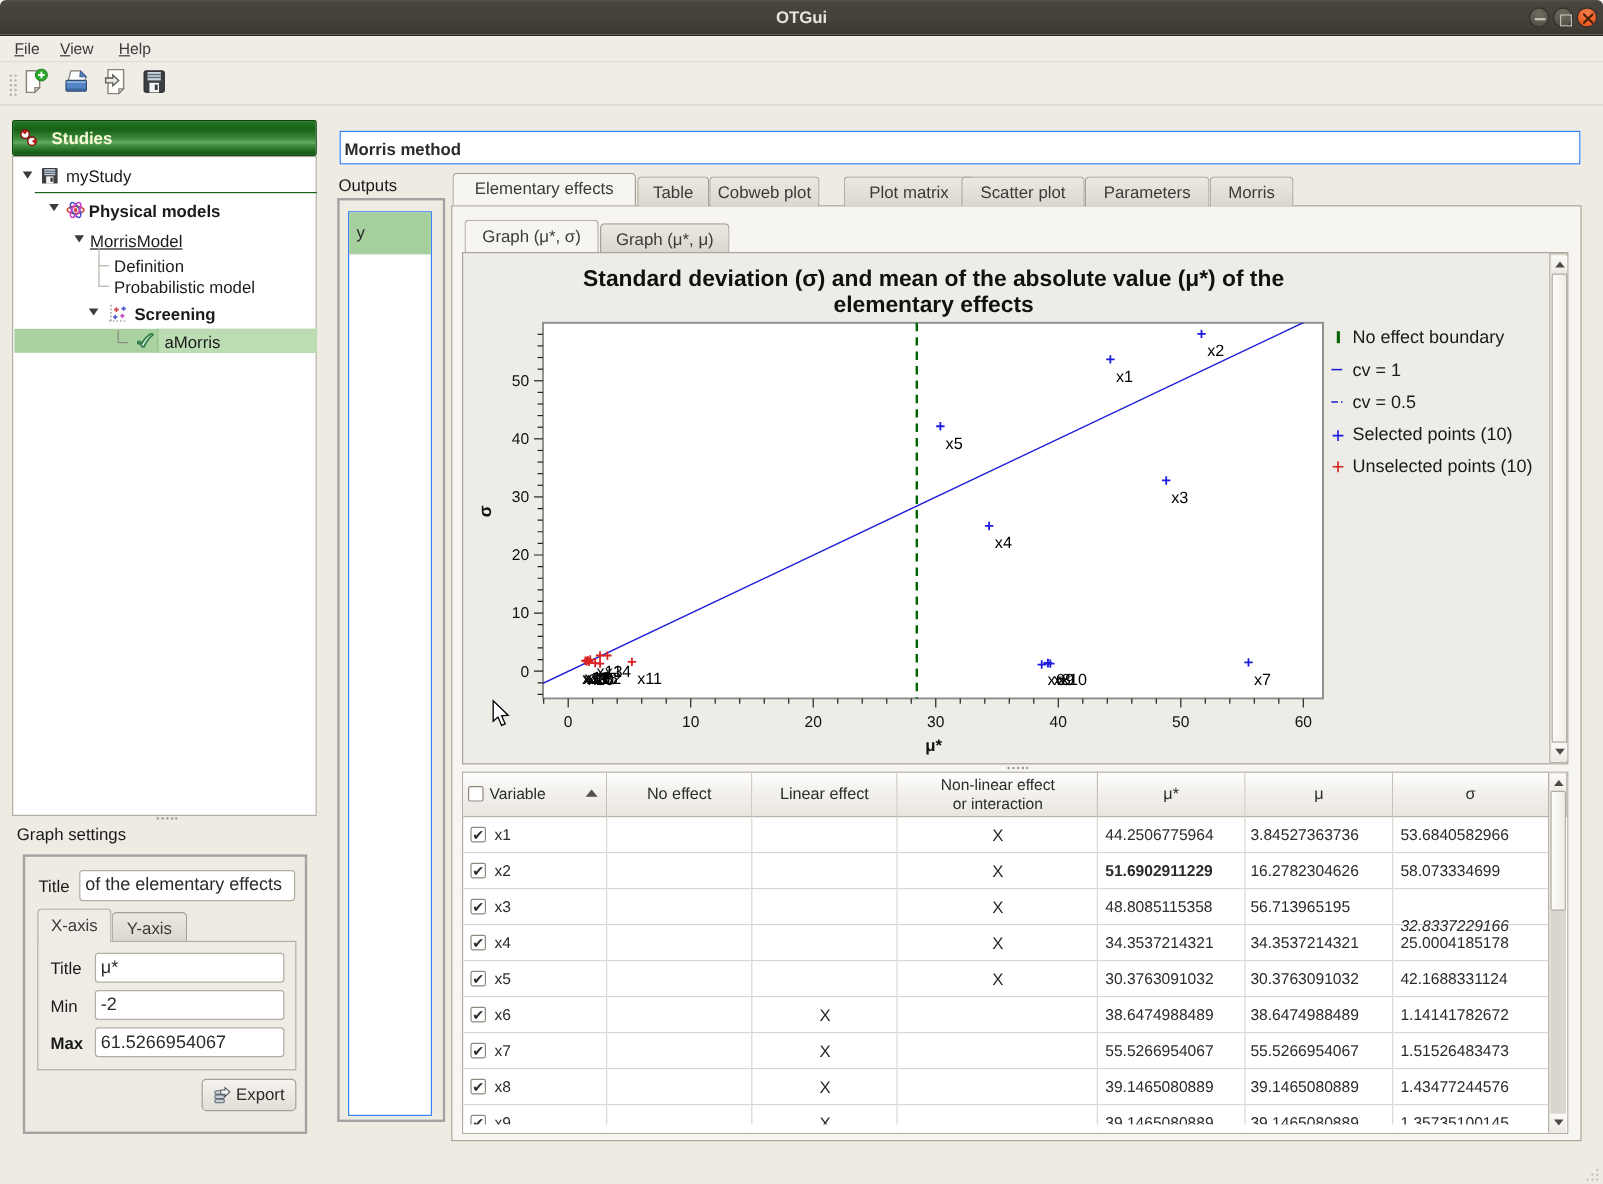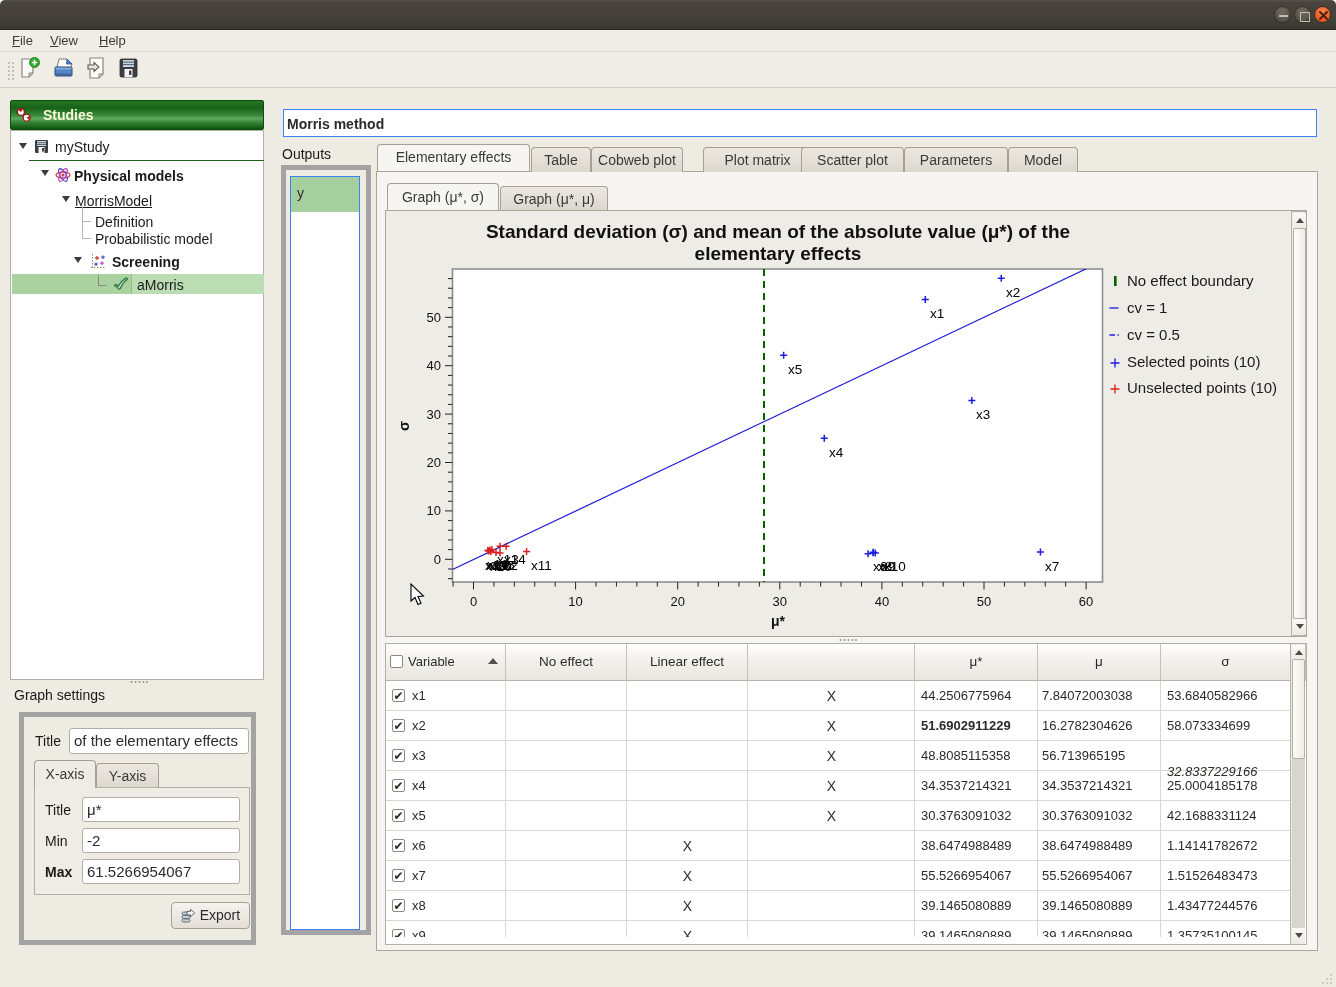--- a/index.html
+++ b/index.html
@@ -15,21 +15,21 @@
 .winbtn { position:absolute; top:6px; width:17px; height:17px; border-radius:50%;
   border:1px solid #33302a; background:radial-gradient(circle at 50% 30%,#716c61,#575349 70%,#4e4a41); }
 #btnmin:after { content:""; position:absolute; left:4px; top:8px; width:9px; height:1.6px; background:#c2bdb1; }
 #btnmax:after { content:""; position:absolute; left:4.5px; top:4.5px; width:8px; height:8px; border:1.4px solid #c2bdb1; }
 #btnclose { background:radial-gradient(circle at 50% 30%,#f4824e,#ef5a23 65%,#e4511c); }
 
 #menubar { position:absolute; left:0; top:30px; width:1336px; height:22px; background:#f0ede6; border-bottom:1px solid #dbd7ce; }
 #menubar span { position:absolute; top:3px; font-size:13px; color:#3a3a3a; }
 #toolbar { position:absolute; left:0; top:52px; width:1336px; height:36px; background:#f0ede6; border-bottom:1px solid #d5d1c7; }
 
-.panelborder { border:5px solid #a3a3a3; }
+.panelborder { border:2px solid #a3a3a3; }
 .whitebox { background:#fff; border:1px solid #3b82f6; }
 .field { position:absolute; background:#fff; border:1px solid #b3aea4; border-radius:3px; font-size:15px; padding-left:4px; }
 
 #studieshdr { position:absolute; left:10px; top:100px; width:254px; height:30px;
   background:linear-gradient(180deg,#257625 0%,#186218 25%,#3a8a3a 52%,#61a961 63%,#3a8a3a 74%,#0e520e 100%);
   border:1px solid #0d4a0d; border-radius:2px; color:#fbfad8; font-weight:bold; line-height:28px; }
 #tree { position:absolute; left:10px; top:130px; width:254px; height:550px; background:#fff; border:1px solid #b4afa5; }
 .titem { position:absolute; white-space:nowrap; font-size:14px; color:#1a1a1a; }
 .arrow { position:absolute; width:0; height:0; border-left:4px solid transparent; border-right:4px solid transparent; border-top:6px solid #3c3c3c; }
 
@@ -49,20 +49,21 @@
 .sarrow:after { content:""; position:absolute; left:3px; width:0; height:0; border-left:4px solid transparent; border-right:4px solid transparent; }
 .sup:after { top:5px; border-bottom:5px solid #4d4a43; }
 .sdown:after { top:5px; border-top:5px solid #4d4a43; }
 .sthumb { position:absolute; left:1px; width:13px; background:linear-gradient(90deg,#fcfbf9,#f0ede7); border:1px solid #b3aea4; border-radius:2px; }
 </style></head>
 <body>
 
 <div id="tlcorner" style="left:0;"></div>
 <div id="trcorner" style="right:0;"></div>
 <div id="titlebar">
+ <div class="title">OTGui</div>
  <div class="winbtn" id="btnmin" style="left:1274px;"></div>
  <div class="winbtn" id="btnmax" style="left:1294px;"></div>
  <div class="winbtn" id="btnclose" style="left:1314px;">
    <svg width="17" height="17" viewBox="0 0 17 17">
         <path d="M5 5 L12 12 M12 5 L5 12" stroke="#471f08" stroke-width="1.8" stroke-linecap="round"></path>
       </svg>
  </div>
 </div>
 
 <div id="menubar">
@@ -210,21 +211,21 @@
 
 <div class="abs whitebox" style="left:283px;top:109px;width:1034px;height:28px;font-weight:bold;font-size:14px;padding:6px 0 0 3px;">Morris method</div>
 
 <div class="abs" style="left:376px;top:171px;width:942px;height:780px;background:#f7f5f1;border:1px solid #aaa69b;"></div>
 <div class="tab tabactive" style="left:377px;top:144px;width:153px;font-size:14px;">Elementary effects</div>
 <div class="tab" style="left:531px;top:147px;width:60px;font-size:14px;">Table</div>
 <div class="tab" style="left:591px;top:147px;width:92px;font-size:14px;">Cobweb plot</div>
 <div class="tab" style="left:703px;top:147px;width:109px;font-size:14px;">Plot matrix</div>
 <div class="tab" style="left:801px;top:147px;width:103px;font-size:14px;">Scatter plot</div>
 <div class="tab" style="left:904px;top:147px;width:104px;font-size:14px;">Parameters</div>
-<div class="tab" style="left:1008px;top:147px;width:70px;font-size:14px;">Model</div>
+<div class="tab" style="left:1008px;top:147px;width:70px;font-size:14px;">Morris</div>
 
 <div class="tab tabactive" style="left:387px;top:183px;width:112px;height:27px;line-height:26px;font-size:14px;">Graph (μ*, σ)</div>
 <div class="tab" style="left:500px;top:186px;width:108px;height:24px;font-size:14px;">Graph (μ*, μ)</div>
 
 <div class="abs" style="left:385px;top:210px;width:922px;height:427px;background:#eeece6;border:1px solid #aba69c;"></div>
 <div class="sbar" style="left:1291px;top:211px;height:425px;">
   <div class="sarrow sup" style="top:1px;"></div>
   <div class="sarrow sdown" style="bottom:1px;"></div>
   <div class="sthumb" style="top:16px;height:391px;"></div>
 </div>
@@ -412,32 +413,33 @@
     <div class="hcell" style="left:120px;width:121px;line-height:36px;">No effect</div>
     <div class="hcell" style="left:241px;width:121px;line-height:36px;">Linear effect</div>
     <div class="hcell" style="left:362px;width:167px;line-height:36px;"></div>
     <div class="hcell" style="left:529px;width:123px;line-height:36px;">μ*</div>
     <div class="hcell" style="left:652px;width:123px;line-height:36px;">μ</div>
     <div class="hcell" style="left:775px;width:130px;line-height:36px;">σ</div>
     <div class="hcell" style="left:905px;width:15px;"></div>
     <div class="abs" style="left:4px;top:11px;width:13px;height:13px;background:#fff;border:1px solid #8e897f;border-radius:2px;"></div>
     <div class="abs" style="left:22px;top:10px;">Variable</div>
     <div class="abs" style="left:102px;top:14px;width:0;height:0;border-left:5px solid transparent;border-right:5px solid transparent;border-bottom:6px solid #55504a;"></div>
+    <div class="abs" style="left:362px;top:2px;width:167px;text-align:center;line-height:16px;">Non-linear effect<br>or interaction</div>
     <div class="cell" style="left:0px;top:37px;width:120px;height:30px;"></div>
     <div class="cell" style="left:120px;top:37px;width:121px;height:30px;"></div>
     <div class="cell" style="left:241px;top:37px;width:121px;height:30px;"></div>
     <div class="cell" style="left:362px;top:37px;width:167px;height:30px;"></div>
     <div class="cell" style="left:529px;top:37px;width:123px;height:30px;"></div>
     <div class="cell" style="left:652px;top:37px;width:123px;height:30px;"></div>
     <div class="cell" style="left:775px;top:37px;width:130px;height:30px;"></div>
     <div class="cb" style="left:6px;top:45px;">✔</div>
     <div class="abs" style="left:26px;top:44px;">x1</div>
     <div class="abs" style="left:362px;top:44px;width:167px;text-align:center;font-size:14px;">X</div>
     <div class="abs" style="left:535px;top:44px;">44.2506775964</div>
-    <div class="abs" style="left:656px;top:44px;">7.84072003038</div>
+    <div class="abs" style="left:656px;top:44px;">3.84527363736</div>
     <div class="abs" style="left:781px;top:44px;">53.6840582966</div>
     <div class="cell" style="left:0px;top:67px;width:120px;height:30px;"></div>
     <div class="cell" style="left:120px;top:67px;width:121px;height:30px;"></div>
     <div class="cell" style="left:241px;top:67px;width:121px;height:30px;"></div>
     <div class="cell" style="left:362px;top:67px;width:167px;height:30px;"></div>
     <div class="cell" style="left:529px;top:67px;width:123px;height:30px;"></div>
     <div class="cell" style="left:652px;top:67px;width:123px;height:30px;"></div>
     <div class="cell" style="left:775px;top:67px;width:130px;height:30px;"></div>
     <div class="cb" style="left:6px;top:75px;">✔</div>
     <div class="abs" style="left:26px;top:74px;">x2</div>

